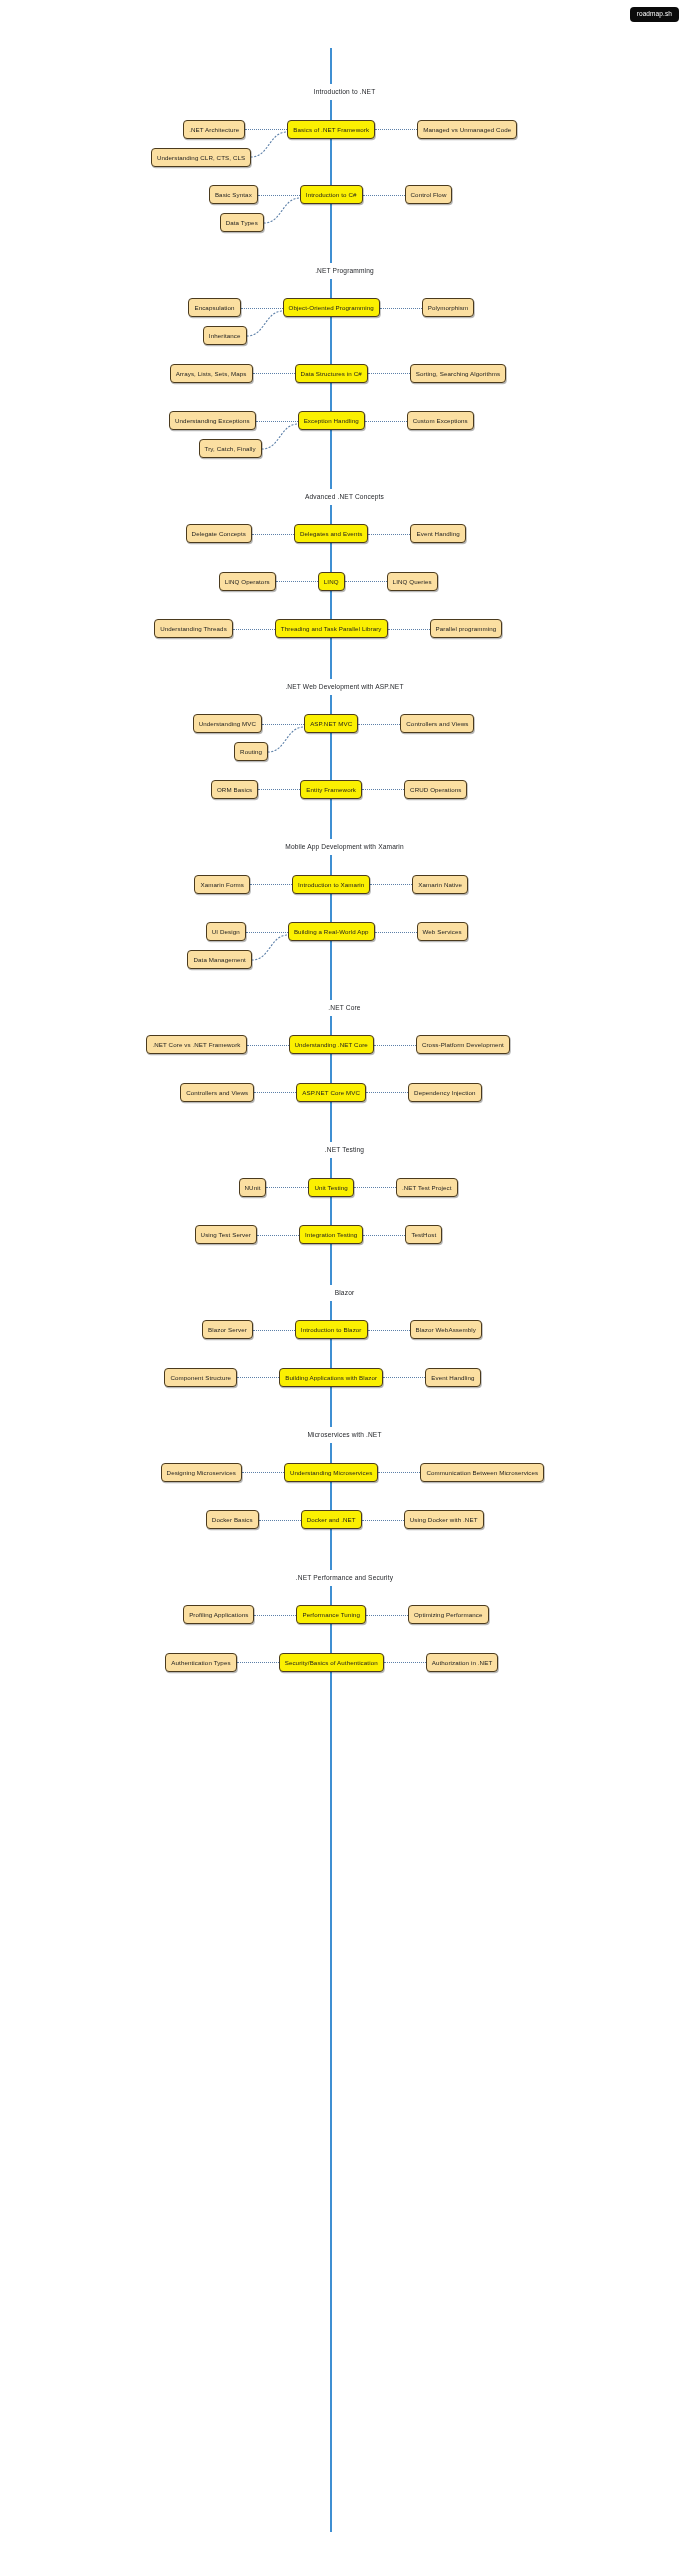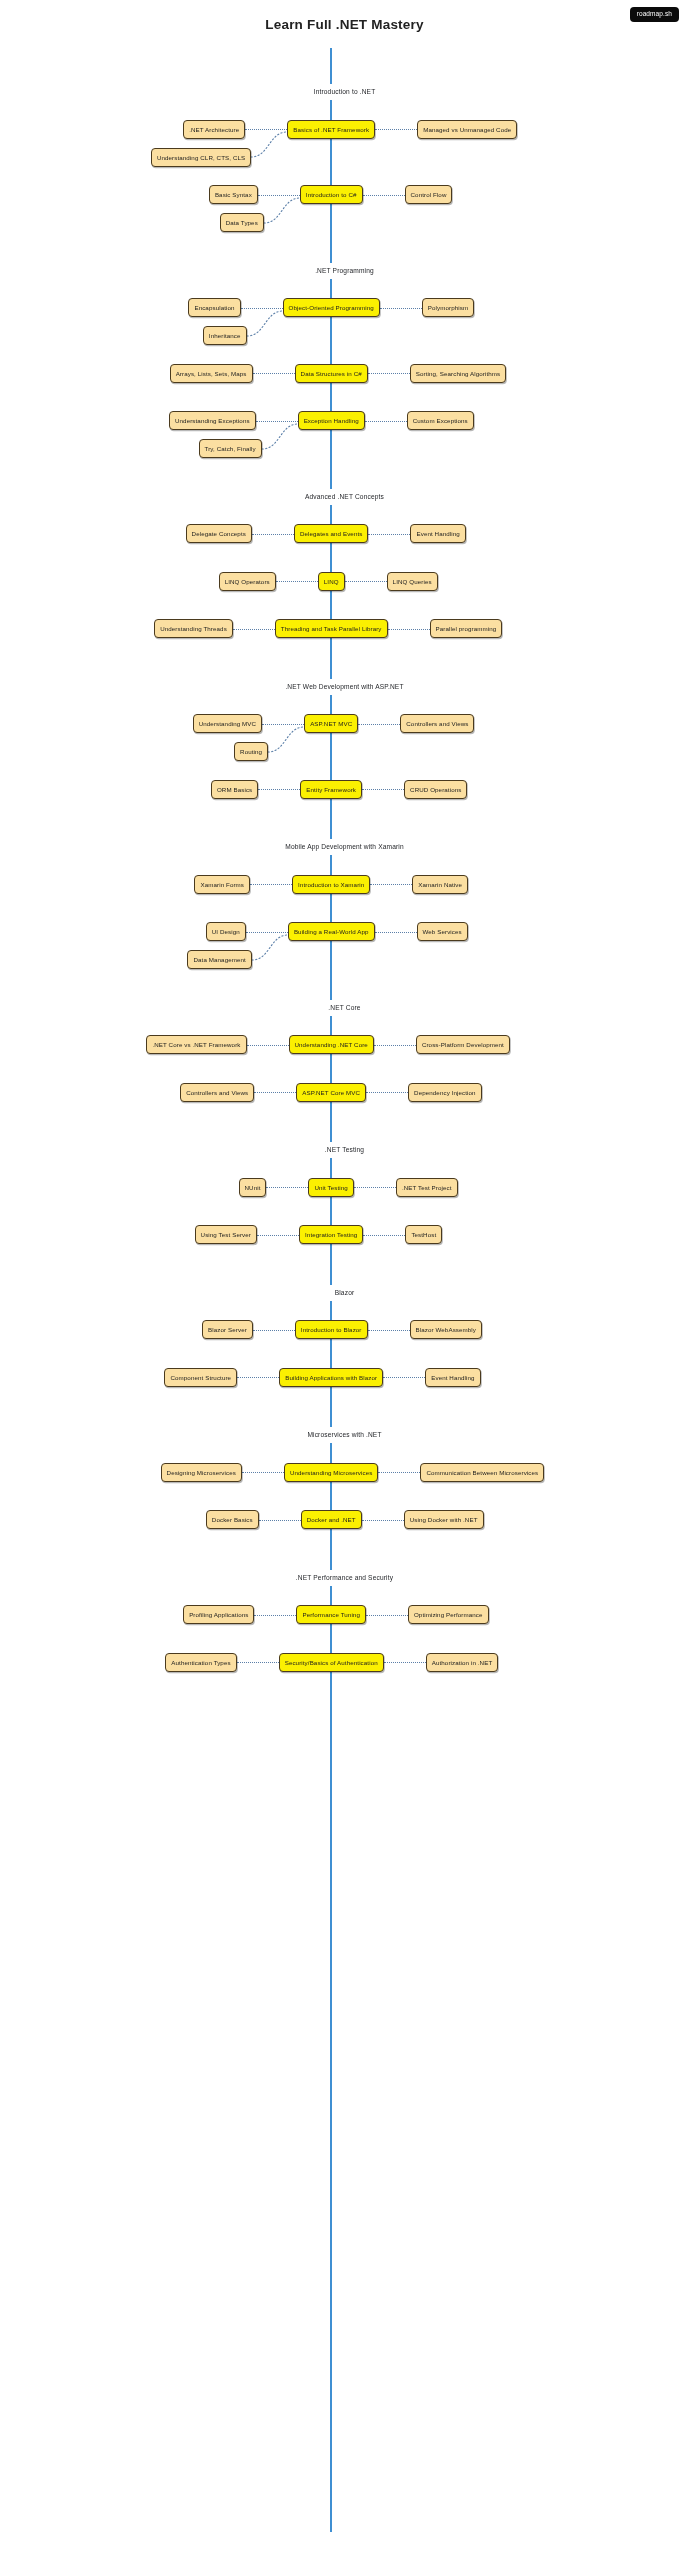--- a/index.html
+++ b/index.html
@@ -114,21 +114,20 @@
     stroke-linecap: round;
   }
 </style>
 </head>
 <body>
 
 <div id="root">
 
   <div id="brand-badge">roadmap.sh</div>
 
-  <div id="page-title">Learn Full .NET Mastery</div>
 
   <div id="diagram">
       <div class="spine" style="top: 48px; height: 36px;"></div>
       <div class="spine" style="top: 100px; height: 162.5px;"></div>
       <div class="spine" style="top: 278.5px; height: 210px;"></div>
       <div class="spine" style="top: 504.5px; height: 174px;"></div>
       <div class="spine" style="top: 694.5px; height: 144.5px;"></div>
       <div class="spine" style="top: 855px; height: 144.5px;"></div>
       <div class="spine" style="top: 1015.5px; height: 126.5px;"></div>
       <div class="spine" style="top: 1158px; height: 126.5px;"></div>

